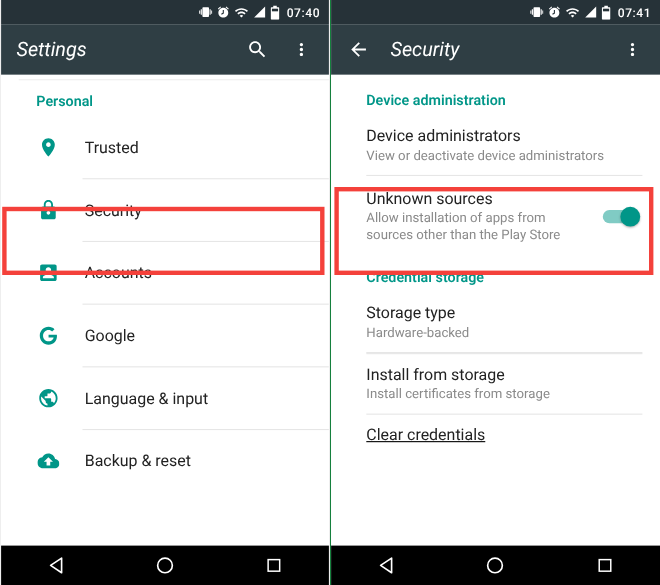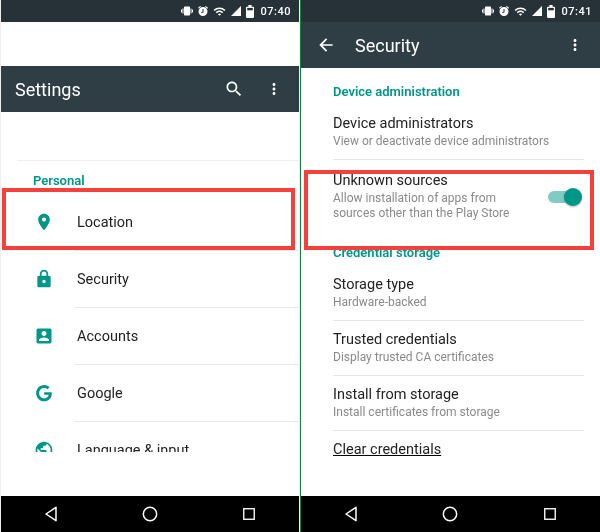--- a/index.html
+++ b/index.html
@@ -1,26 +1,26 @@
 <!DOCTYPE html>
 <html><head>
 <meta charset="utf-8">
 <style>
   * { box-sizing: border-box; margin: 0; padding: 0; }
   body { font-family: Roboto, Arial, sans-serif; background: #fff; width: 600px; height: 532px; overflow: hidden; position: relative; }
   .screens { display: flex; width: 600px; height: 532px; }
   .screen { width: 300px; height: 532px; display: flex; flex-direction: column; background: #fff; position: relative; border-left: 1px solid #15803d; }
-  .screen:first-child { border-right: 1px solid #eee; border-left: 1px solid #eee; gap: 44px; }
+  .screen:first-child { border-right: 1px solid #eee; border-left: 1px solid #eee; }
 
   .status-bar { height: 22px; background: #263238; color: #fff; display: flex; align-items: center; justify-content: flex-end; padding: 0 8px; font-size: 11px; gap: 4px; }
   .status-bar .sb-icon { display: inline-flex; align-items: center; }
   .status-bar .time { font-weight: 500; letter-spacing: 0.5px; margin-left: 3px; }
 
   .app-bar { height: 46px; background: #2f3e44; color: #fff; display: flex; align-items: center; padding: 0 14px; gap: 18px; }
-  .app-bar .title { font-size: 18px; font-weight: 400; flex: 1; }
+  .app-bar .title { font-size: 18px; font-weight: 400; flex: 1; font-style: italic; }
   .app-bar .ab-icon { display: inline-flex; align-items: center; justify-content: center; width: 22px; height: 22px; }
 
   .content { flex: 1; overflow: hidden; background: #fff; padding-top: 4px; padding-left: 16px; }
 
   .section-label { color: #009688; font-size: 13px; font-weight: 600; padding: 12px 16px 6px; }
 
   .row { display: flex; align-items: center; padding: 14px 16px; gap: 22px; min-height: 56px; position: relative; }
   .row .row-icon { width: 22px; height: 22px; display: flex; align-items: center; justify-content: center; color: #009688; }
   .row .row-title { font-size: 14.5px; color: #222; font-weight: 400; }
   .row .row-sub { font-size: 12px; color: #8a8a8a; margin-top: 2px; line-height: 1.25; }
@@ -98,21 +98,21 @@
       <div class="divider-thin"></div>
       <div class="section-label">Personal</div>
 
       <div class="row">
         <span class="row-icon">
             <svg width="20" height="20" viewBox="0 0 24 24">
               <path class="teal" d="M12 2C8.13 2 5 5.13 5 9c0 5.25 7 13 7 13s7-7.75 7-13c0-3.87-3.13-7-7-7zm0 9.5c-1.38 0-2.5-1.12-2.5-2.5S10.62 6.5 12 6.5s2.5 1.12 2.5 2.5S13.38 11.5 12 11.5z"></path>
             </svg>
           </span>
         <div class="row-text">
-            <span class="row-title">Location</span>
+            <span class="row-title">Trusted</span>
           </div>
       </div>
       <div class="divider"></div>
 
       <div class="row">
         <span class="row-icon">
             <svg width="20" height="20" viewBox="0 0 24 24">
               <path class="teal" d="M18 8h-1V6c0-2.76-2.24-5-5-5S7 3.24 7 6v2H6c-1.1 0-2 .9-2 2v10c0 1.1.9 2 2 2h12c1.1 0 2-.9 2-2V10c0-1.1-.9-2-2-2zm-6 9c-1.1 0-2-.9-2-2s.9-2 2-2 2 .9 2 2-.9 2-2 2zM9 8V6c0-1.66 1.34-3 3-3s3 1.34 3 3v2H9z"></path>
             </svg>
           </span>
@@ -259,26 +259,20 @@
       <div class="section-label">Credential storage</div>
 
       <div class="row" style="padding:10px 16px; min-height:auto;">
         <div class="row-text">
           <span class="row-title">Storage type</span>
           <span class="row-sub">Hardware-backed</span>
         </div>
       </div>
       <div class="divider-full"></div>
 
-      <div class="row" style="padding:10px 16px; min-height:auto;">
-        <div class="row-text">
-          <span class="row-title">Trusted credentials</span>
-          <span class="row-sub">Display trusted CA certificates</span>
-        </div>
-      </div>
       <div class="divider-full"></div>
 
       <div class="row" style="padding:10px 16px; min-height:auto;">
         <div class="row-text">
           <span class="row-title">Install from storage</span>
           <span class="row-sub">Install certificates from storage</span>
         </div>
       </div>
       <div class="divider-full"></div>
 

